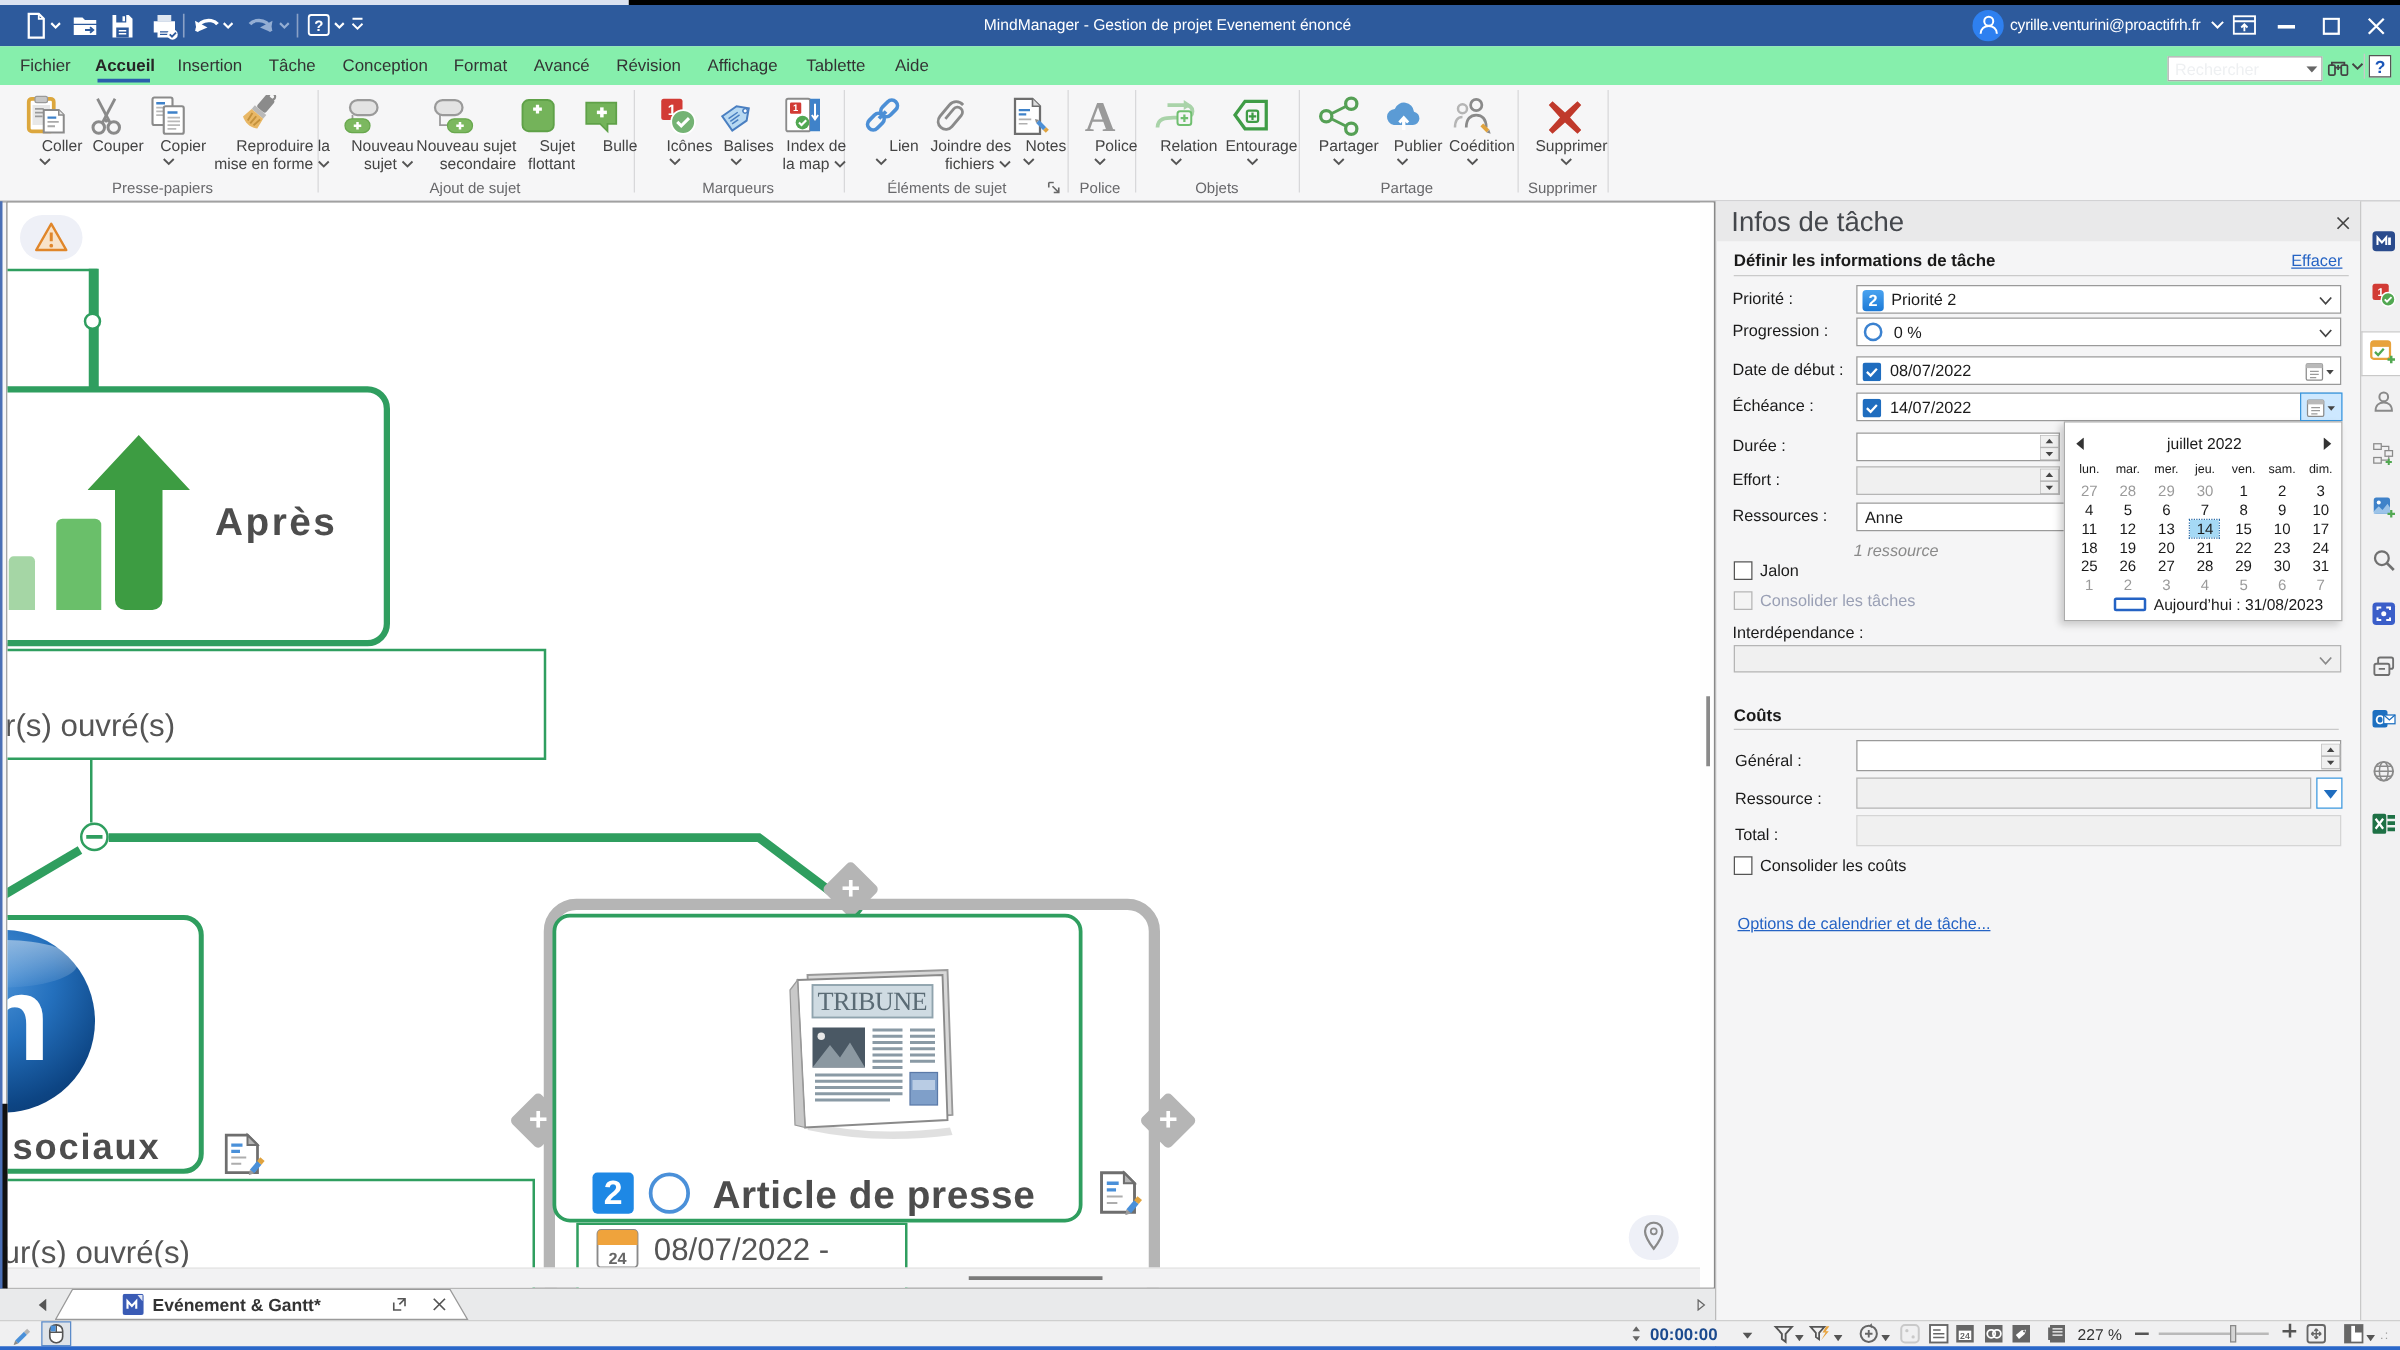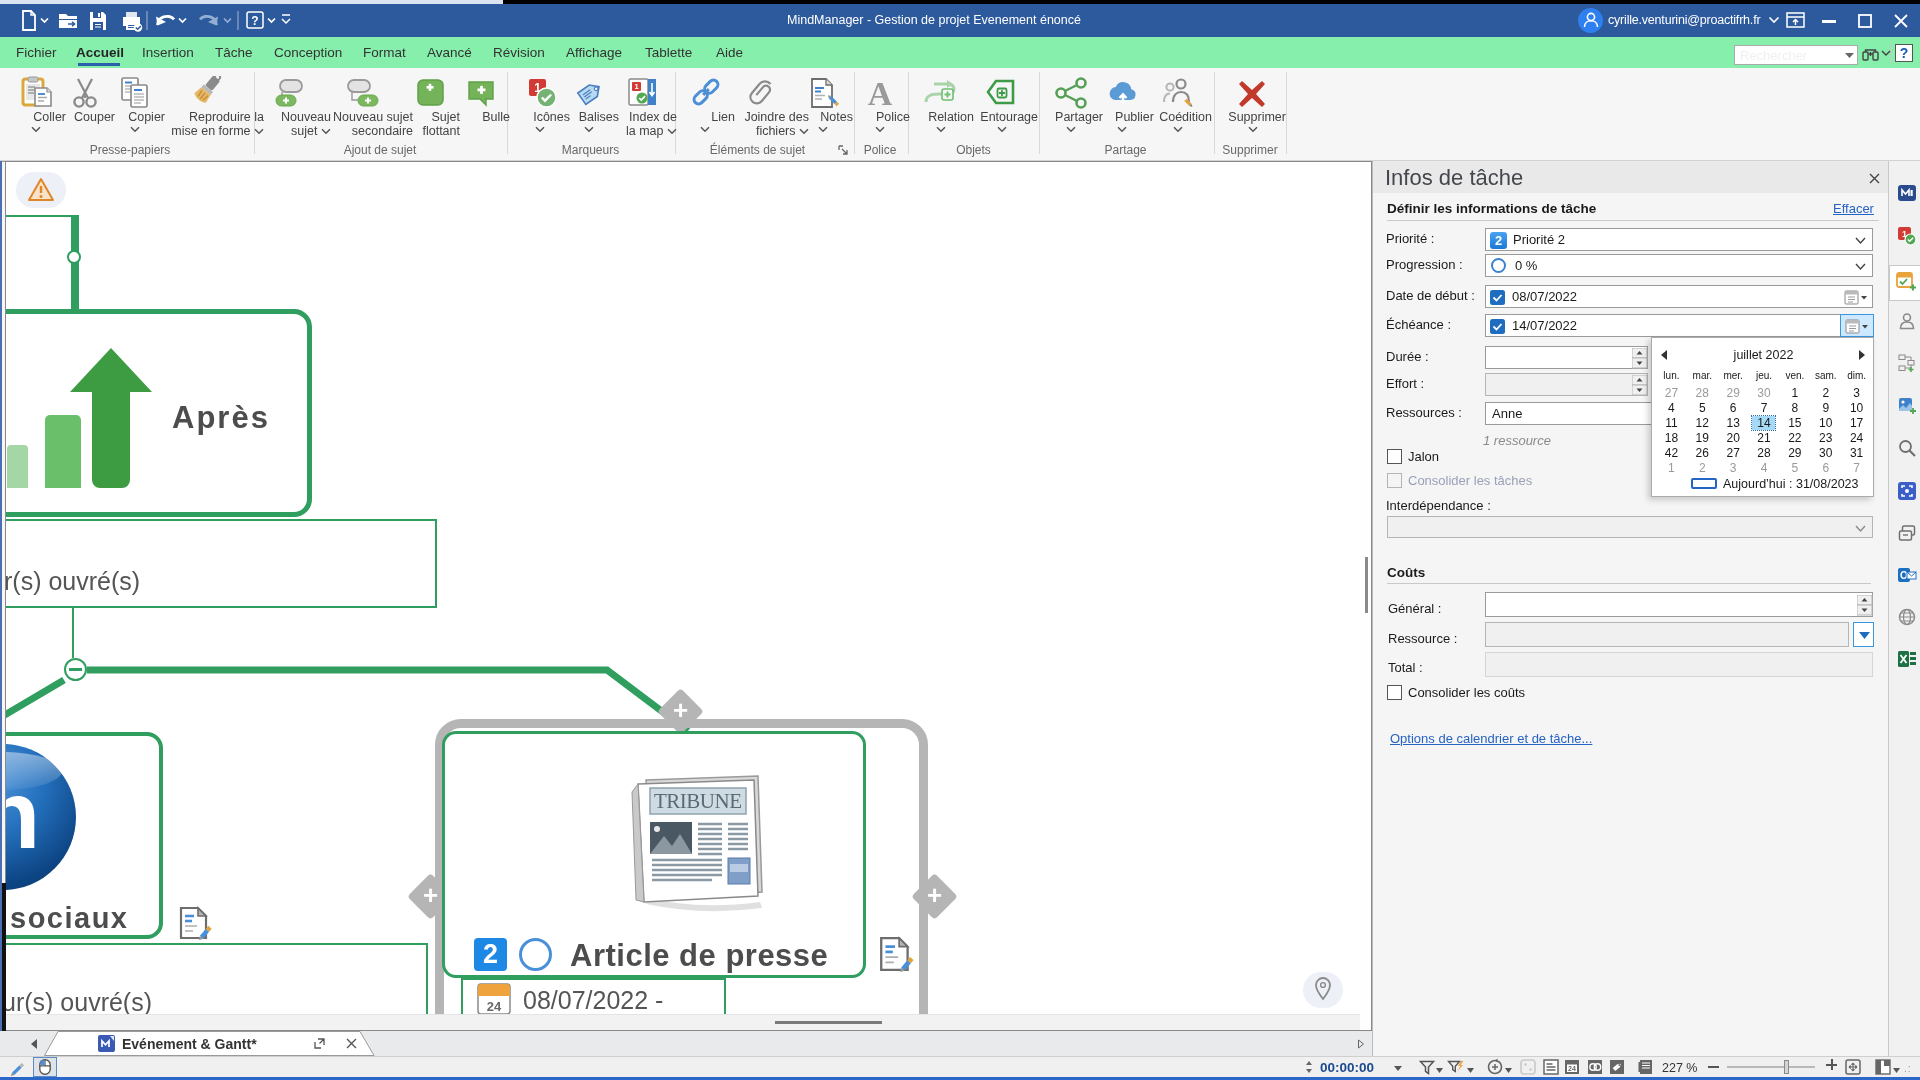--- a/index.html
+++ b/index.html
@@ -652,21 +652,21 @@
       <div class="abs calrow" style="top:93px;">
           <span>18</span>
           <span>19</span>
           <span>20</span>
           <span>21</span>
           <span>22</span>
           <span>23</span>
           <span>24</span>
         </div>
       <div class="abs calrow" style="top:108px;">
-          <span>42</span>
+          <span>25</span>
           <span>26</span>
           <span>27</span>
           <span>28</span>
           <span>29</span>
           <span>30</span>
           <span>31</span>
         </div>
       <div class="abs calrow" style="top:123px;">
           <span class="gy">1</span>
           <span class="gy">2</span>

